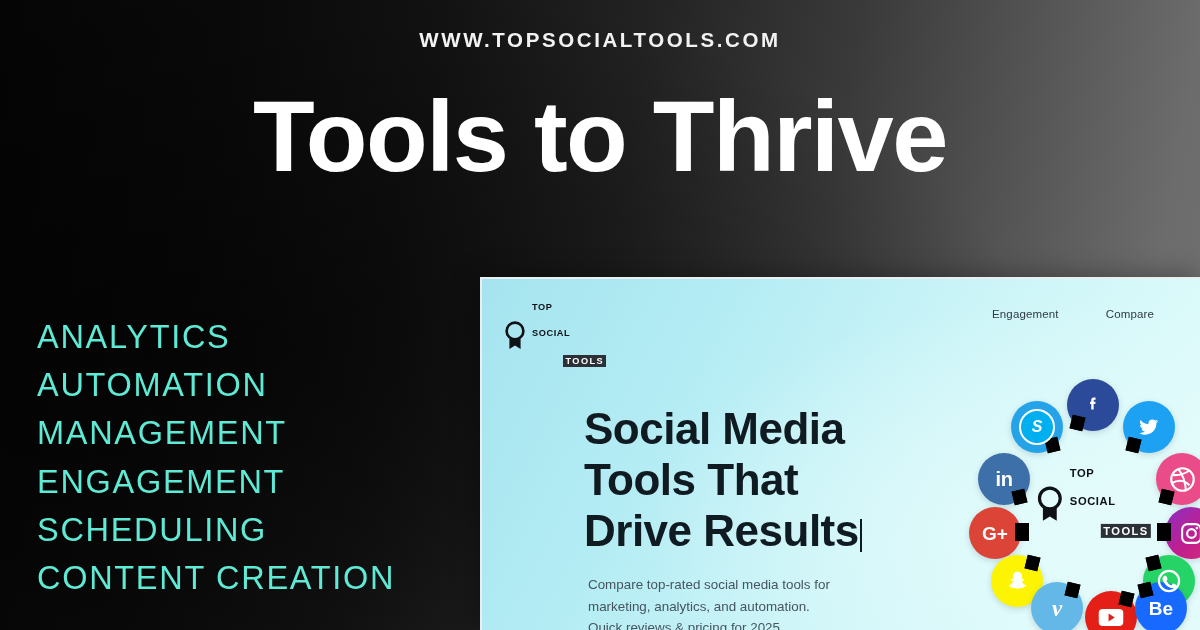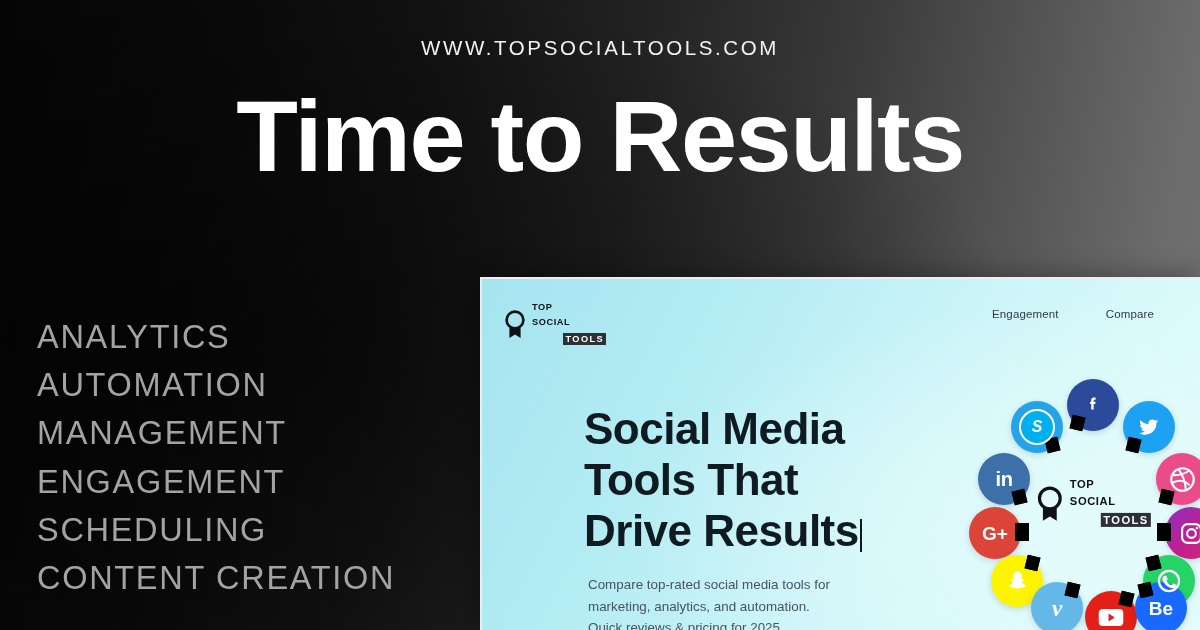--- a/index.html
+++ b/index.html
@@ -37,27 +37,27 @@
   .backdrop-vignette {
     position: absolute;
     inset: 0;
     background: radial-gradient(ellipse 90% 80% at 18% 55%,
                 rgba(0,0,0,0.55) 0%, rgba(0,0,0,0.25) 45%, rgba(0,0,0,0) 75%);
   }
 
   
   .site-url {
     position: absolute;
-    top: 36px;
+    top: 28px;
     left: 0;
     width: 1200px;
     text-align: center;
     color: #f2f2f2;
     font-size: 20.5px;
-    font-weight: 400;
+    font-weight: 700;
     letter-spacing: 2.6px;
     text-transform: uppercase;
     z-index: 6;
   }
 
   
   .headline {
     position: absolute;
     top: 86px;
     left: 0;
@@ -76,21 +76,21 @@
   .feature-list {
     position: absolute;
     left: 37px;
     top: 313px;
     z-index: 6;
     list-style: none;
     margin: 0;
     padding: 0;
   }
   .feature-item {
-    color: #a3a3a3;
+    color: #5eead4;
     font-size: 32.5px;
     font-weight: 300;
     letter-spacing: 1.7px;
     line-height: 48.2px;
     text-transform: uppercase;
     white-space: nowrap;
   }
 
   
   .mockup {
@@ -117,21 +117,21 @@
     top: 24px;
     display: flex;
     align-items: center;
     gap: 5px;
   }
   .badge-ico { display: block; }
   .mk-logo-words {
     display: flex;
     flex-direction: column;
     line-height: 1;
-    gap: 6px;
+    gap: 17px;
   }
   .mk-logo-words span {
     font-size: 9.2px;
     font-weight: bold;
     letter-spacing: 0.6px;
     color: #0e1116;
   }
   .mk-logo-words .inv {
     background: #2b3137;
     color: #ffffff;
@@ -245,21 +245,21 @@
 </head>
 <body>
 
 <div id="stage">
 
   <div class="backdrop"></div>
   <div class="backdrop-vignette"></div>
 
   <div class="site-url">www.topsocialtools.com</div>
 
-  <div class="headline">Time to Results</div>
+  <div class="headline">Tools to Thrive</div>
 
   <ul class="feature-list">
     <li class="feature-item">Analytics</li>
     <li class="feature-item">Automation</li>
     <li class="feature-item">Management</li>
     <li class="feature-item">Engagement</li>
     <li class="feature-item">Scheduling</li>
     <li class="feature-item">Content Creation</li>
   </ul>
 

